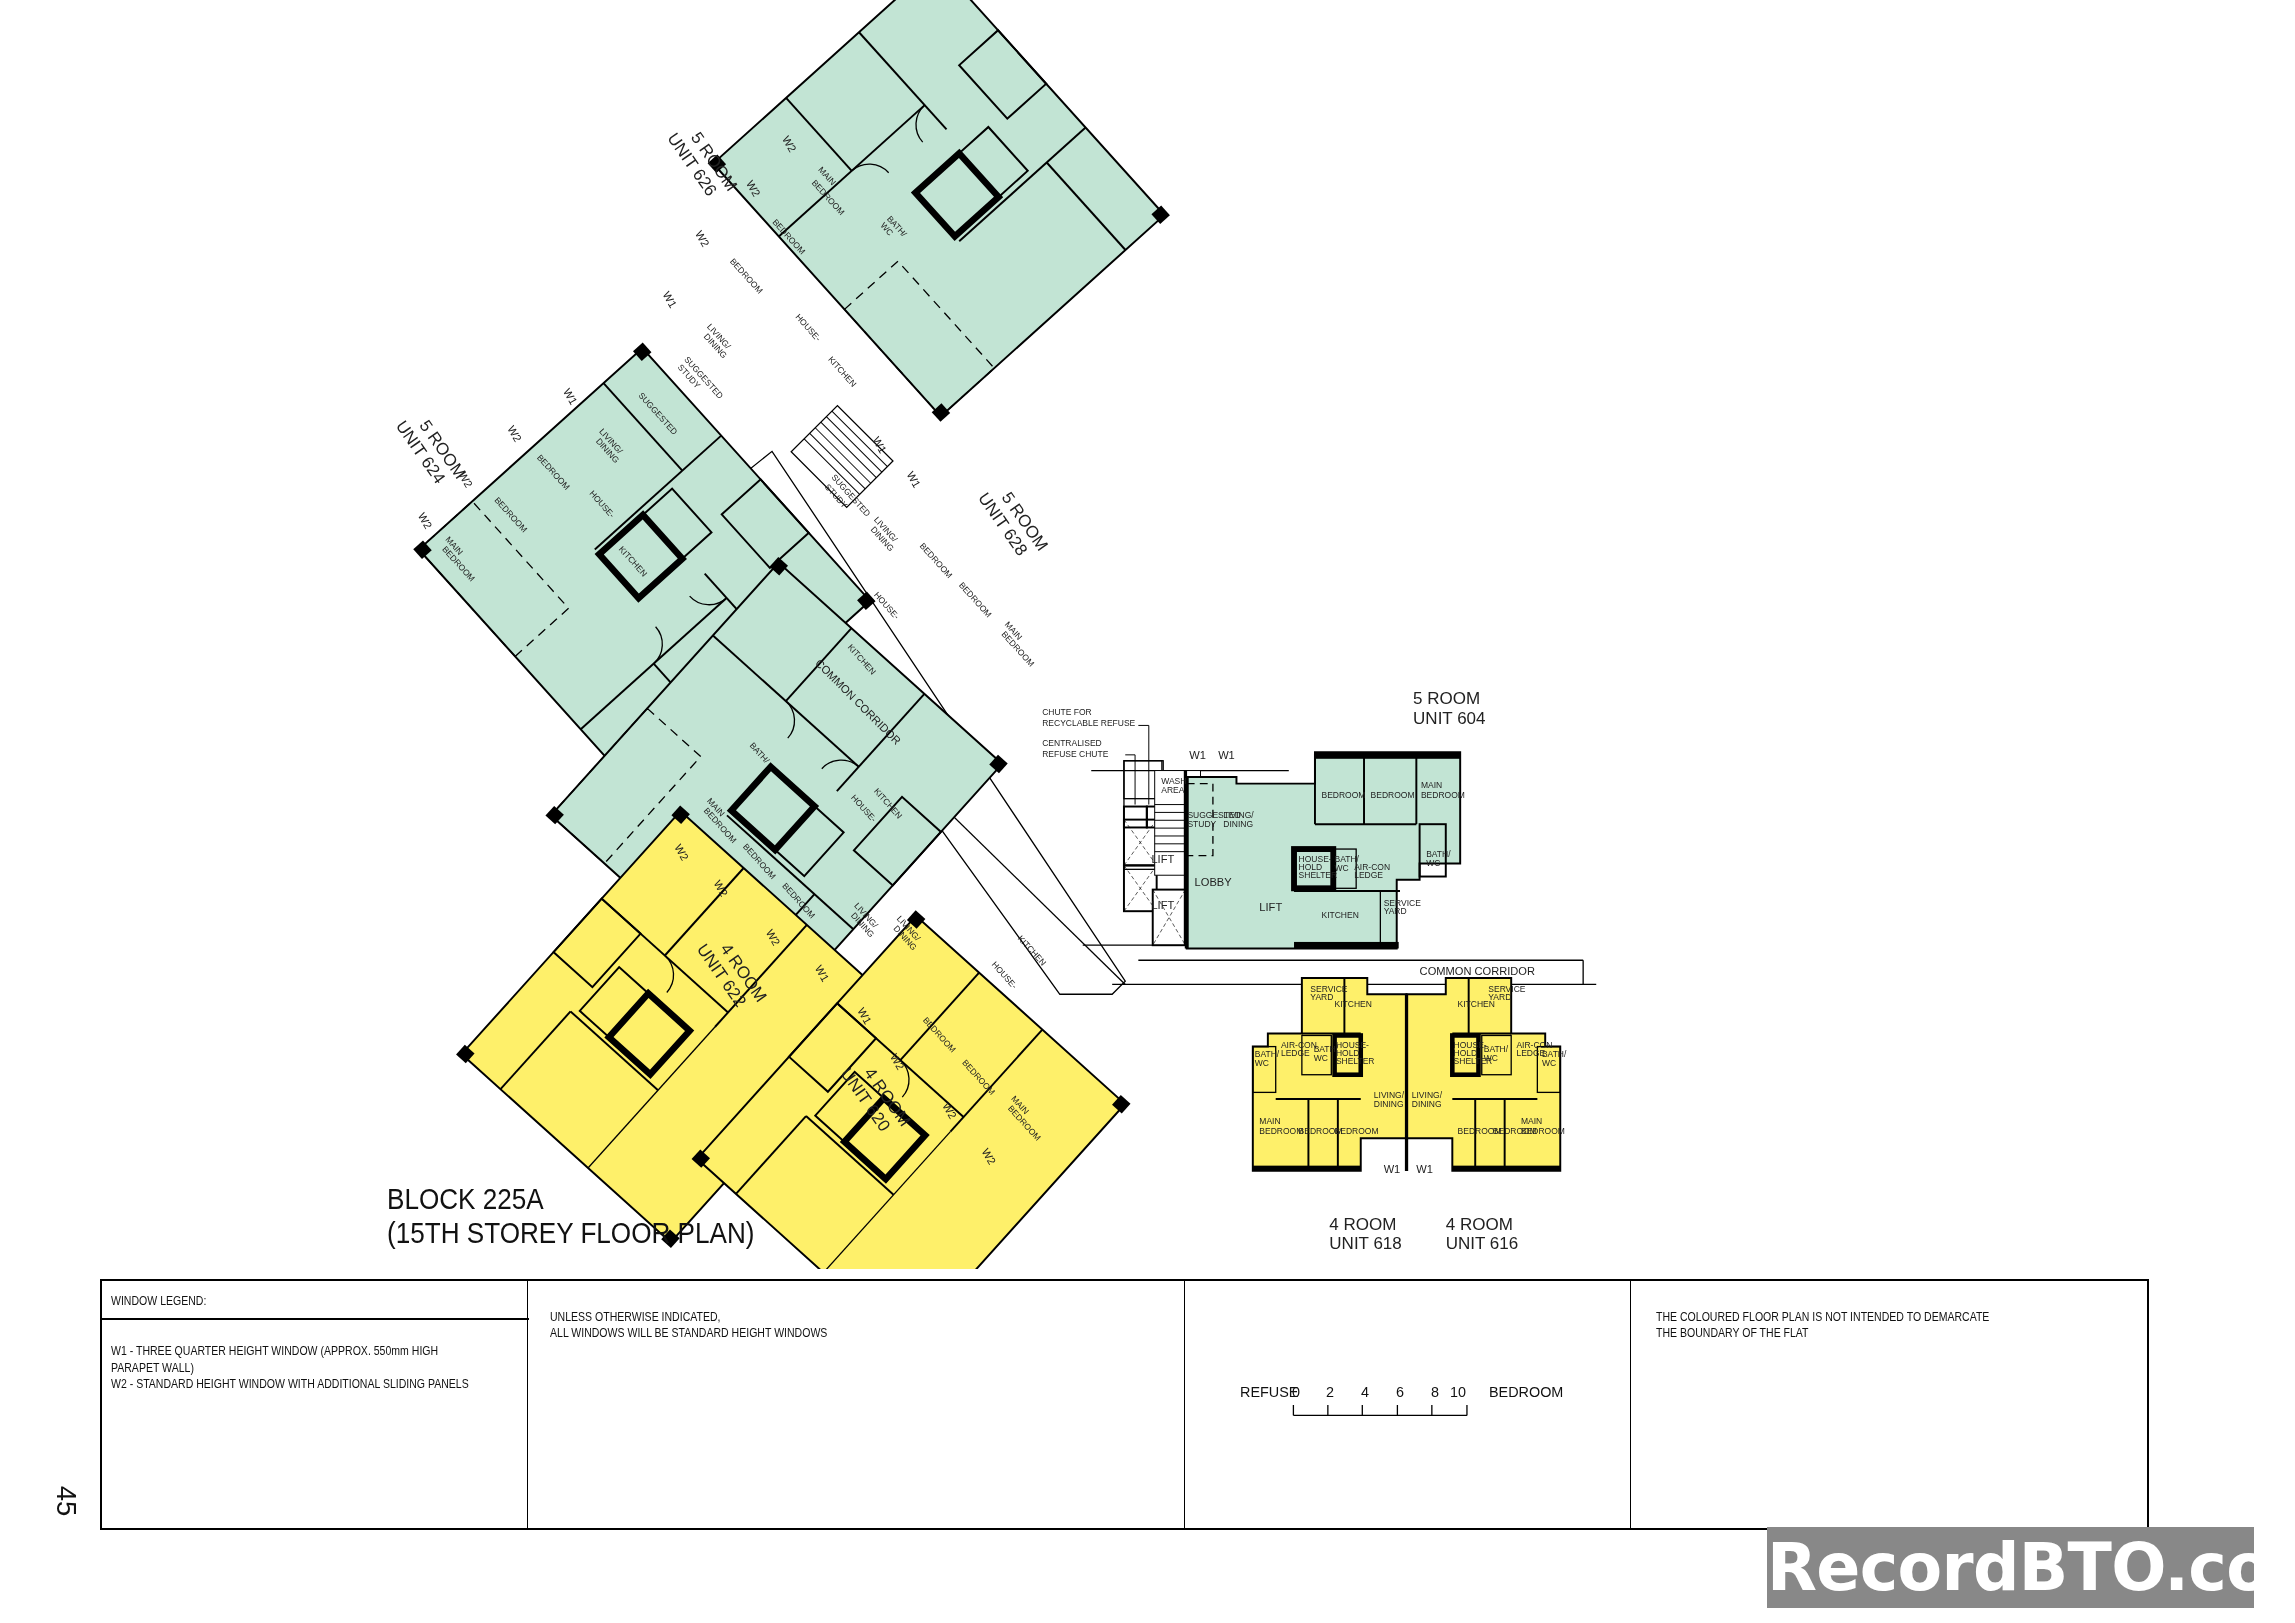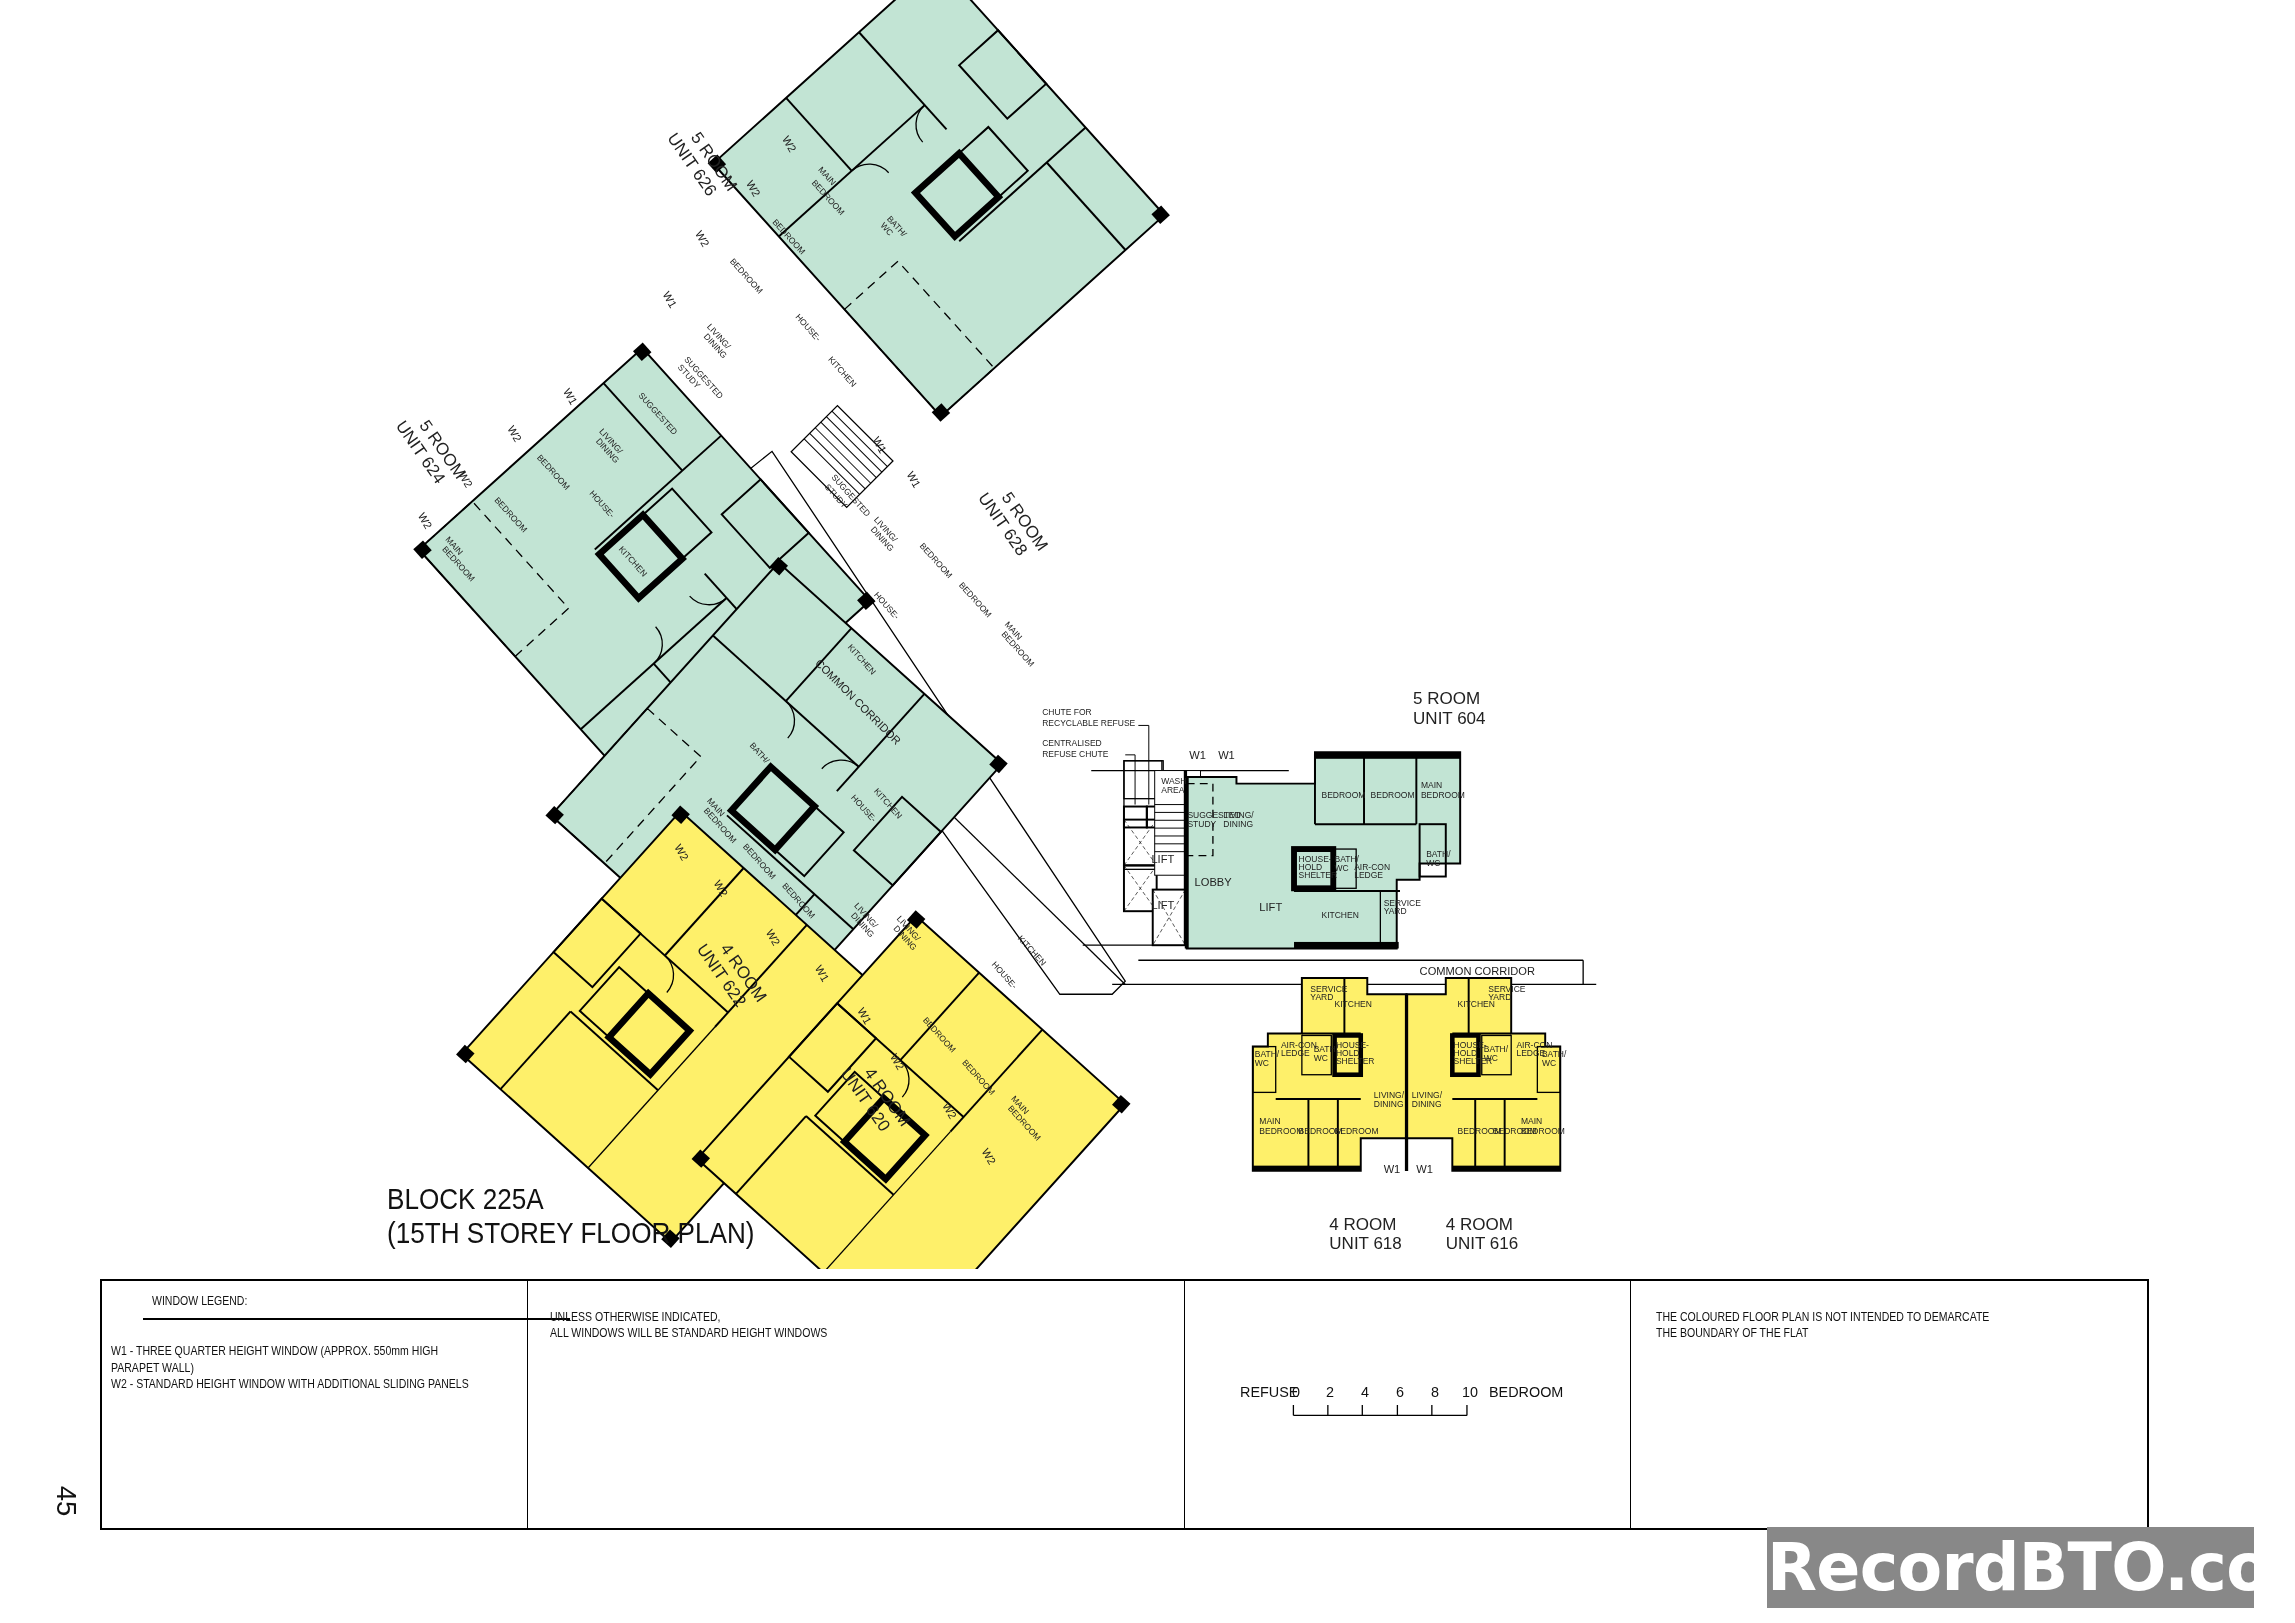--- a/index.html
+++ b/index.html
@@ -7,21 +7,21 @@
   .abs{position:absolute;}
   .plan{position:absolute;left:0;top:0;width:2295px;height:1269px;}
   .lbl{font-family:"Liberation Sans",sans-serif;fill:#222;}
   .t-sm{font-size:13px;}
   .t-md{font-size:17px;}
   .t-lg{font-size:26px;}
   .title{position:absolute;left:387px;top:1182px;font-size:29px;line-height:34px;letter-spacing:0px;transform:scaleX(0.9);transform-origin:left top;}
   .tbl{position:absolute;left:100px;top:1279px;width:2049px;height:251px;border-top:2.6px solid #000;border-bottom:2.6px solid #000;border-left:2px solid #000;border-right:2px solid #000;box-sizing:border-box;}
   .vdiv{position:absolute;top:0;bottom:0;border-left:1.3px solid #000;}
   .cell-text{position:absolute;font-size:12.4px;line-height:16.4px;transform:scaleX(0.85);transform-origin:left top;white-space:nowrap;}
-  .legend-head{position:absolute;left:0;top:0;width:427px;height:39px;border-bottom:2px solid #000;box-sizing:border-box;margin-left:41px;}
+  .legend-head{position:absolute;left:0;top:0;width:427px;height:39px;border-bottom:2px solid #000;box-sizing:border-box;}
   .pagenum{position:absolute;left:51px;top:1485px;font-size:27.5px;transform:rotate(90deg);transform-origin:center;}
   .wm{position:absolute;left:1767px;top:1527px;width:487px;height:81px;background:#888;color:#fff;font-family:"DejaVu Sans",sans-serif;font-weight:bold;font-size:65px;line-height:81px;text-align:center;letter-spacing:-0.7px;}
   .scale{position:absolute;left:1240px;top:1384px;font-size:14.4px;}
 </style>
 </head>
 <body>
 
 <svg class="plan" viewBox="0 0 3508 1940" width="2295" height="1269" xmlns="http://www.w3.org/2000/svg">
   <defs>
 
@@ -398,21 +398,21 @@
   <div class="cell-text" style="left:1554px;top:44px;">THE BOUNDARY OF THE FLAT</div>
 </div>
 
 <div class="scale">
   <span class="abs" style="left:0;top:0;">REFUSE</span>
   <span class="abs" style="left:52px;top:0;">0</span>
   <span class="abs" style="left:86px;top:0;">2</span>
   <span class="abs" style="left:121px;top:0;">4</span>
   <span class="abs" style="left:156px;top:0;">6</span>
   <span class="abs" style="left:191px;top:0;">8</span>
-  <span class="abs" style="left:222px;top:0;">10</span>
+  <span class="abs" style="left:210px;top:0;">10</span>
   <span class="abs" style="left:249px;top:0;">BEDROOM</span>
   <svg class="abs" style="left:52px;top:21px;" width="177" height="13" viewBox="0 0 270 20">
     <line x1="1" y1="16" x2="268" y2="16" stroke="#000" stroke-width="2"></line>
     <line x1="1" y1="0" x2="1" y2="16" stroke="#000" stroke-width="2"></line>
     <line x1="54" y1="0" x2="54" y2="16" stroke="#000" stroke-width="2"></line>
     <line x1="107" y1="0" x2="107" y2="16" stroke="#000" stroke-width="2"></line>
     <line x1="161" y1="0" x2="161" y2="16" stroke="#000" stroke-width="2"></line>
     <line x1="214" y1="0" x2="214" y2="16" stroke="#000" stroke-width="2"></line>
     <line x1="268" y1="0" x2="268" y2="16" stroke="#000" stroke-width="2"></line>
   </svg>

